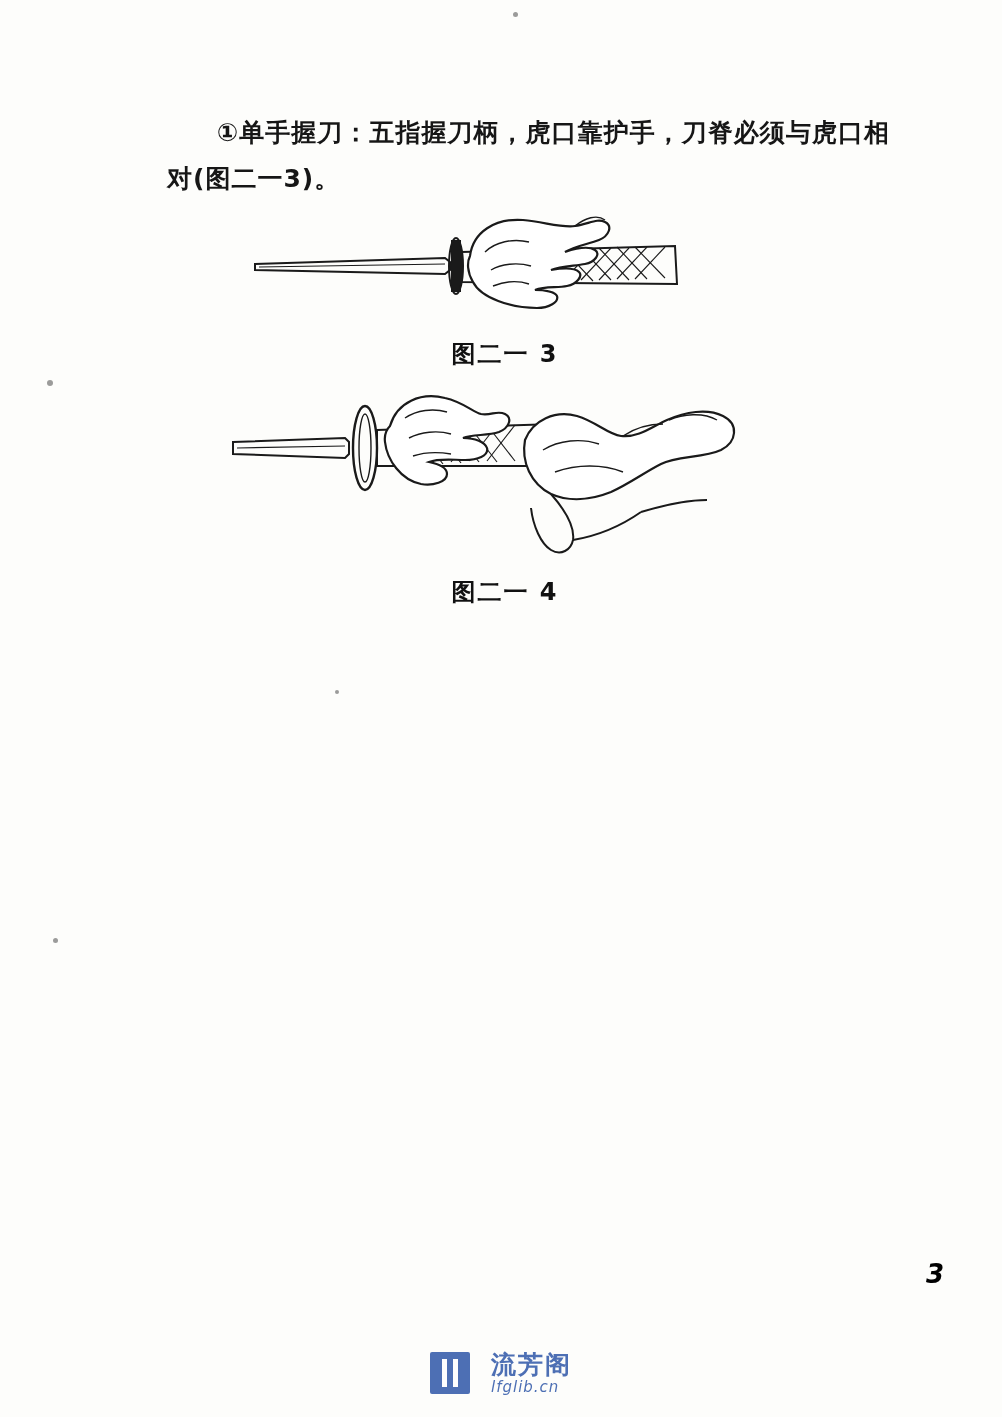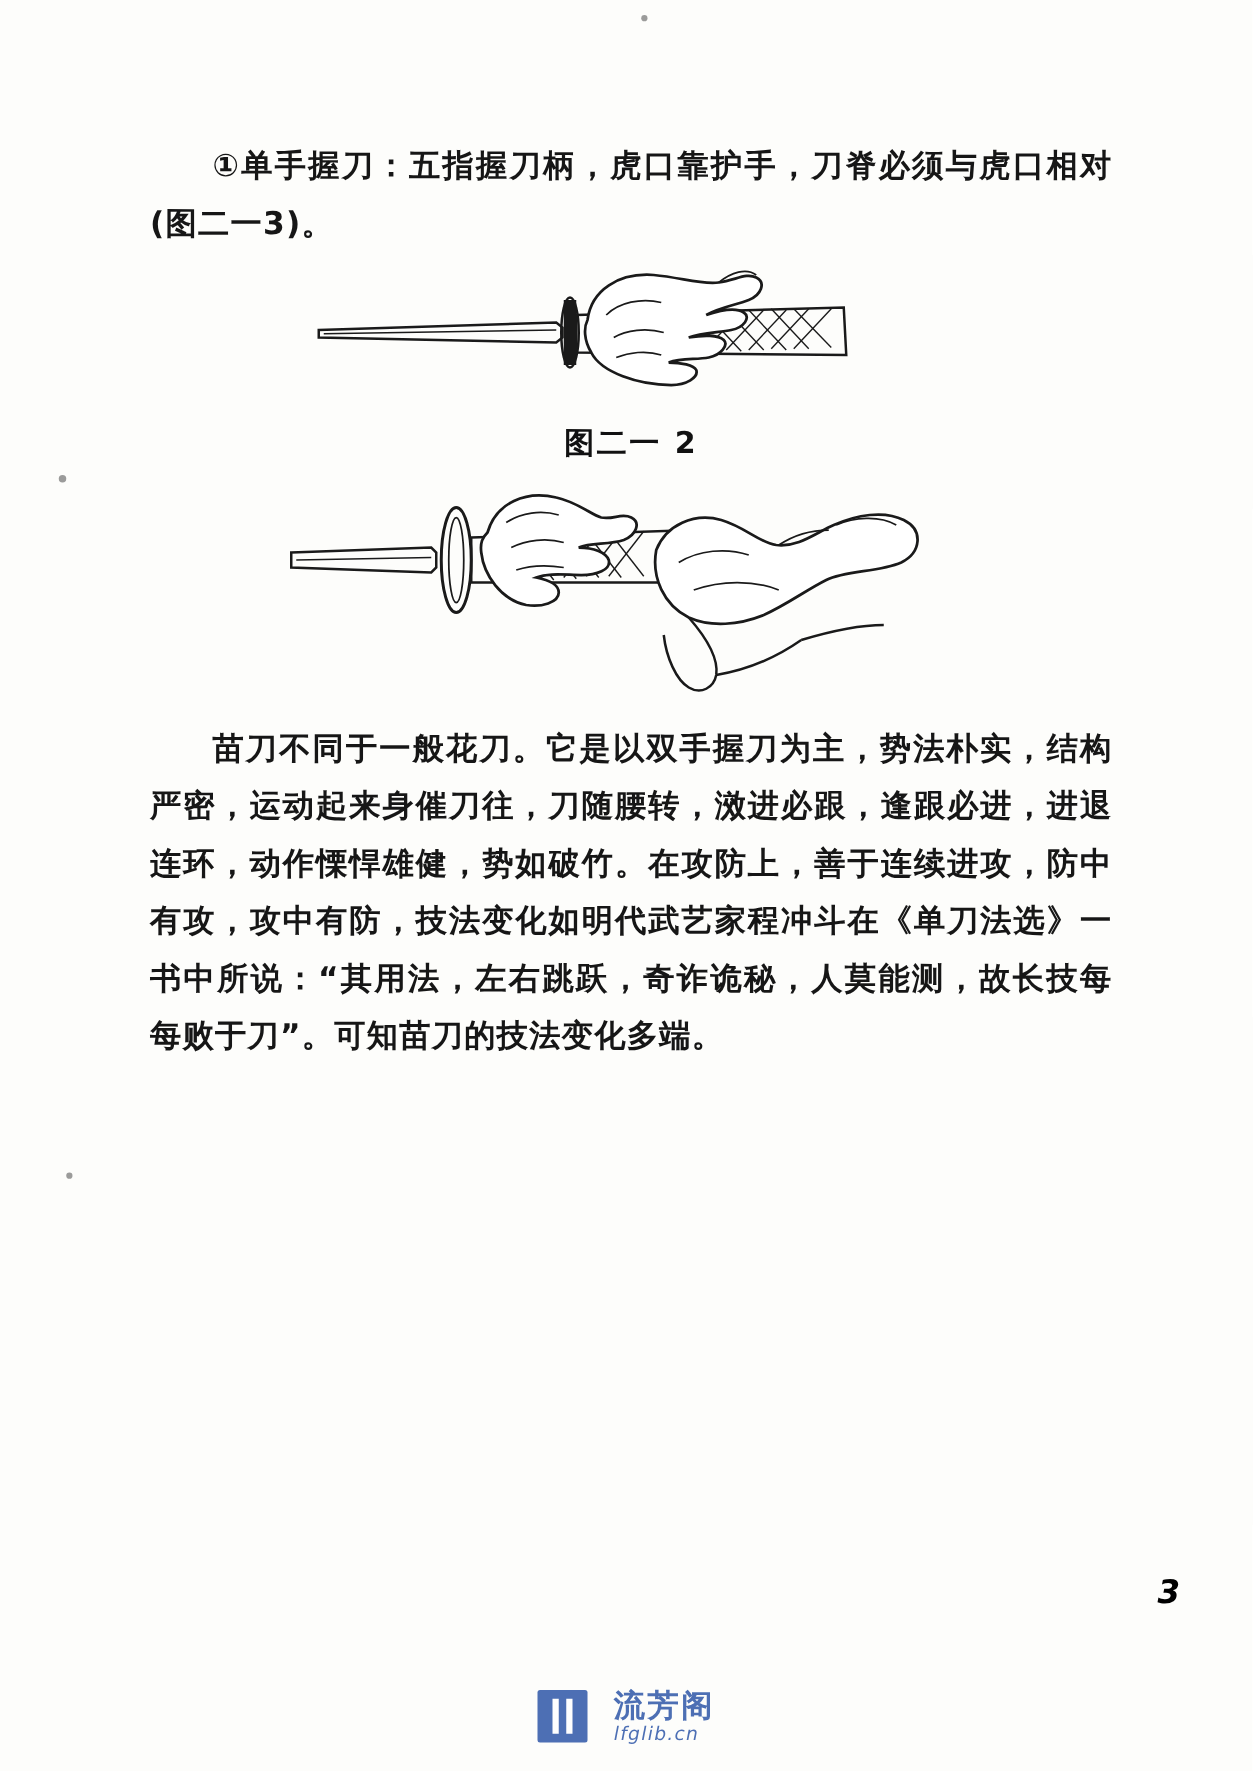--- a/index.html
+++ b/index.html
@@ -36,21 +36,21 @@
   p.body-text {
     font-size: 25px;
     line-height: 46px;
     letter-spacing: 1px;
     margin: 0 0 4px 0;
     text-align: justify;
     font-weight: 600;
     color: #161616;
     font-family: "DejaVu Sans", "Liberation Sans", sans-serif;
   }
-  p.indent { text-indent: 50px; }
+  p.indent { text-indent: 50px; margin-left: 47px; }
   .fig-block {
     text-align: center;
     margin: 10px 0 6px 0;
   }
   .fig-caption {
     font-size: 24px;
     font-weight: 700;
     letter-spacing: 2px;
     margin-top: 6px;
     color: #111;
@@ -161,21 +161,21 @@
                  C330 54 316 54 306 58
                  C318 56 330 56 334 60 C338 64 332 72 322 74
                  C312 76 300 74 290 78
                  C300 78 310 80 312 84 C314 90 304 96 292 96
                  C266 96 236 86 228 70 C222 60 222 50 225 44 Z" fill="#fff" stroke="#1a1a1a" stroke-width="2.2"></path>
         <path d="M240 40 C250 30 268 26 284 30" fill="none" stroke="#1a1a1a" stroke-width="1.4"></path>
         <path d="M246 58 C256 52 272 50 286 54" fill="none" stroke="#1a1a1a" stroke-width="1.4"></path>
         <path d="M248 74 C258 70 272 68 284 72" fill="none" stroke="#1a1a1a" stroke-width="1.4"></path>
         <path d="M330 14 C340 6 352 2 360 8" fill="none" stroke="#1a1a1a" stroke-width="1.4"></path>
       </svg>
-      <div class="fig-caption">图二一 2</div>
+      <div class="fig-caption">图二一 3</div>
     </div>
 
 
     <div class="fig-block">
       <svg width="560" height="190" viewBox="0 0 560 190">
 
         <path d="M8 62 L120 58 L124 62 L124 74 L120 78 L8 74 Z" fill="none" stroke="#1a1a1a" stroke-width="2"></path>
         <line x1="12" y1="68" x2="120" y2="66" stroke="#1a1a1a" stroke-width="1.2"></line>
 
         <ellipse cx="140" cy="68" rx="12" ry="42" fill="none" stroke="#1a1a1a" stroke-width="2.4"></ellipse>
@@ -214,24 +214,24 @@
         <path d="M318 70 C334 60 356 58 374 64" fill="none" stroke="#1a1a1a" stroke-width="1.4"></path>
         <path d="M330 92 C352 84 378 84 398 92" fill="none" stroke="#1a1a1a" stroke-width="1.4"></path>
         <path d="M398 56 C410 48 424 44 438 44" fill="none" stroke="#1a1a1a" stroke-width="1.4"></path>
         <path d="M444 40 C458 34 478 32 492 40" fill="none" stroke="#1a1a1a" stroke-width="1.4"></path>
 
         <path d="M326 114 C340 130 350 146 348 160 C346 170 336 176 326 170
                  C316 164 308 146 306 128" fill="none" stroke="#1a1a1a" stroke-width="2"></path>
         <path d="M348 160 C372 156 396 146 416 132" fill="none" stroke="#1a1a1a" stroke-width="2"></path>
         <path d="M416 132 C436 126 460 120 482 120" fill="none" stroke="#1a1a1a" stroke-width="2"></path>
       </svg>
+      <div class="fig-caption">图二一 4</div>
     </div>
 
 
-    <p class="body-text indent">苗刀不同于一般花刀。它是以双手握刀为主，势法朴实，结构严密，运动起来身催刀往，刀随腰转，滧进必跟，逢跟必进，进退连环，动作慄悍雄健，势如破竹。在攻防上，善于连续进攻，防中有攻，攻中有防，技法变化如明代武艺家程冲斗在《单刀法选》一书中所说：“其用法，左右跳跃，奇诈诡秘，人莫能测，故长技每每败于刀”。可知苗刀的技法变化多端。</p>
 
   </div>
 
   <div class="page-number">3</div>
 
   <div class="watermark">
     <div class="wm-logo"></div>
     <div class="wm-text">
       <div class="wm-title">流芳阁</div>
       <div class="wm-url">lfglib.cn</div>

